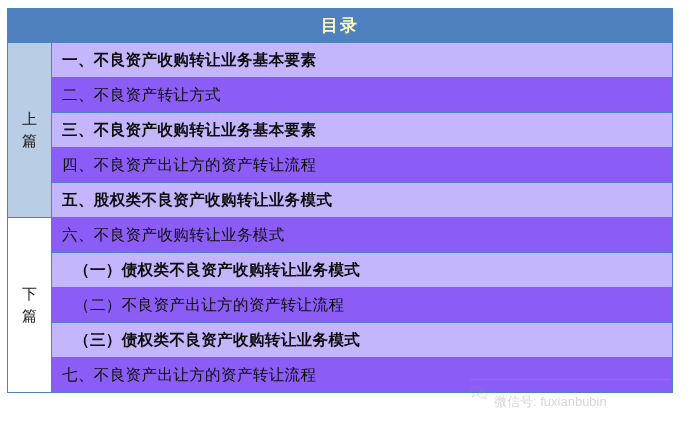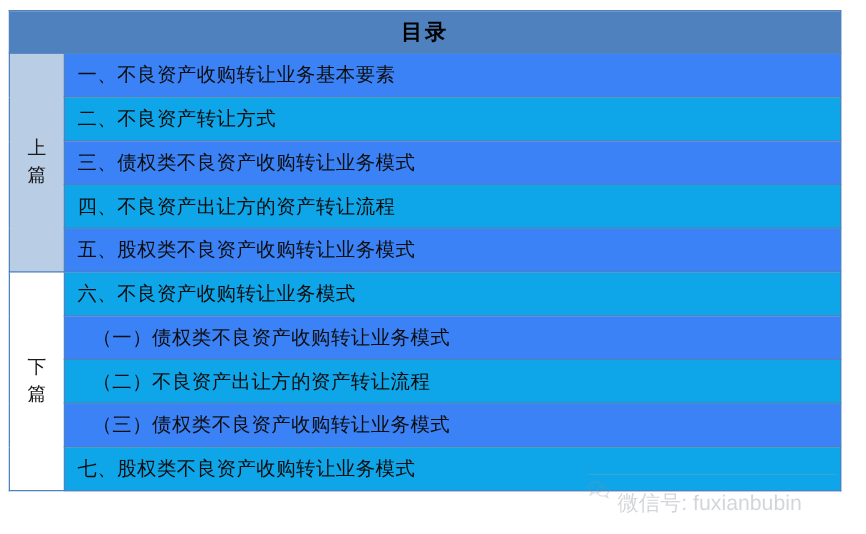--- a/index.html
+++ b/index.html
@@ -27,21 +27,21 @@
     border-collapse: collapse;
     width: 665px;
     table-layout: fixed;
   }
 
   table.toc col.c-label { width: 44px; }
   table.toc col.c-item  { width: 621px; }
 
   th.toc-header {
     background: #4e81bd;
-    color: #000000;
+    color: #fef9c3;
     font-weight: bold;
     font-size: 17px;
     letter-spacing: 2px;
     height: 33px;
     line-height: 33px;
     padding: 0;
     text-align: center;
     border: 1px solid #4e81bd;
     font-family: "Liberation Sans", "DejaVu Sans", sans-serif;
   }
@@ -65,22 +65,22 @@
     border-left: 1px solid #4e81bd;
     padding: 0 0 0 10px;
     height: 34px;
     font-size: 15.5px;
     color: #0d0d0d;
     vertical-align: middle;
     white-space: nowrap;
     letter-spacing: 0.4px;
   }
 
-  tr.shade td.toc-item { background: #3b82f6; }
-  tr.plain td.toc-item { background: #0ea5e9; }
+  tr.shade td.toc-item { background: #c4b5fd; font-weight: bold; }
+  tr.plain td.toc-item { background: #8b5cf6; }
 
   td.part-shade { background: #b9cde5; }
   td.part-plain { background: #ffffff; }
 
   td.indent1 { padding-left: 22px; }
 
   
   #watermark {
     position: absolute;
     left: 470px;
@@ -101,21 +101,21 @@
     height: 1px;
     background: #9aa4b0;
   }
   #watermark .wm-icon {
     margin-top: 4px;
     flex: 0 0 auto;
   }
   #watermark .wm-text {
     margin-top: 20px;
     font-family: "Liberation Sans", "DejaVu Sans", sans-serif;
-    font-size: 17px;
+    font-size: 13px;
     color: #6f7880;
     white-space: nowrap;
   }
 </style>
 </head>
 <body>
 
 <div id="toc-wrap">
   <table class="toc">
     <colgroup>
@@ -133,21 +133,21 @@
         <td class="part-label part-shade" rowspan="5">
           <span class="ch">上</span>
           <span class="ch">篇</span>
         </td>
         <td class="toc-item">一、不良资产收购转让业务基本要素</td>
       </tr>
       <tr class="plain">
         <td class="toc-item">二、不良资产转让方式</td>
       </tr>
       <tr class="shade">
-        <td class="toc-item">三、债权类不良资产收购转让业务模式</td>
+        <td class="toc-item">三、不良资产收购转让业务基本要素</td>
       </tr>
       <tr class="plain">
         <td class="toc-item">四、不良资产出让方的资产转让流程</td>
       </tr>
       <tr class="shade">
         <td class="toc-item">五、股权类不良资产收购转让业务模式</td>
       </tr>
 
       <tr class="plain">
         <td class="part-label part-plain" rowspan="5">
@@ -159,21 +159,21 @@
       <tr class="shade">
         <td class="toc-item indent1">（一）债权类不良资产收购转让业务模式</td>
       </tr>
       <tr class="plain">
         <td class="toc-item indent1">（二）不良资产出让方的资产转让流程</td>
       </tr>
       <tr class="shade">
         <td class="toc-item indent1">（三）债权类不良资产收购转让业务模式</td>
       </tr>
       <tr class="plain">
-        <td class="toc-item">七、股权类不良资产收购转让业务模式</td>
+        <td class="toc-item">七、不良资产出让方的资产转让流程</td>
       </tr>
 
     </tbody>
   </table>
 </div>
 
 <div id="watermark">
   <div class="wm-line"></div>
   <span class="wm-icon">
     <svg width="18" height="15" viewBox="0 0 18 15" aria-hidden="true">

